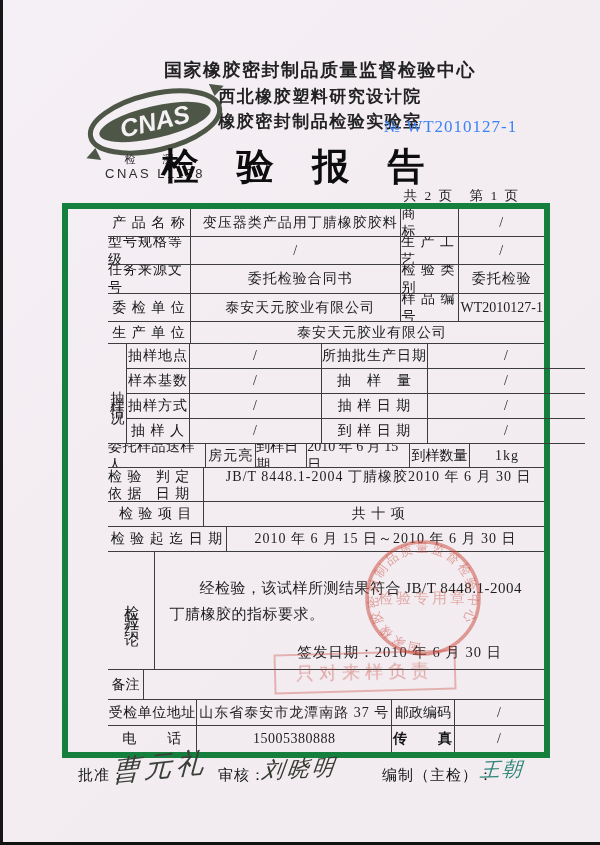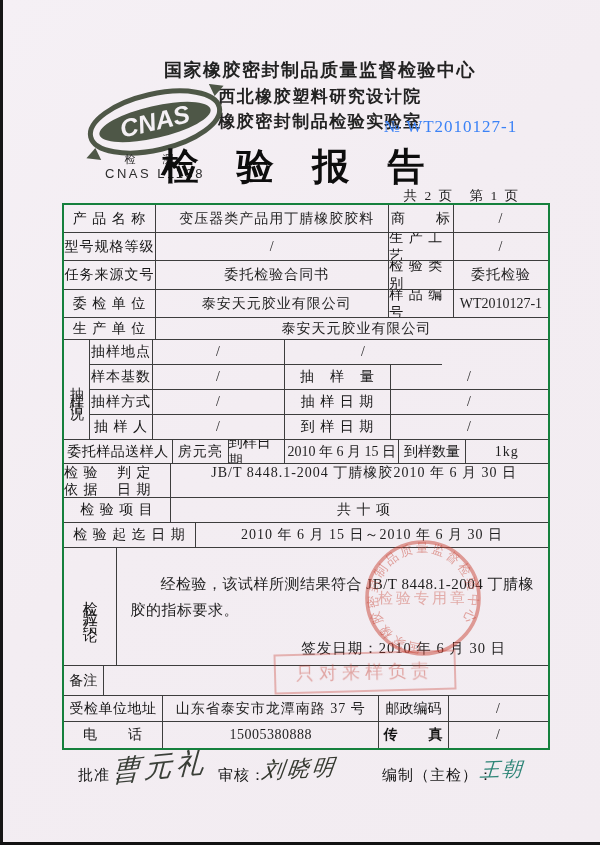--- a/index.html
+++ b/index.html
@@ -22,21 +22,21 @@
   .report-no{left:384px;top:117px;font-size:17px;letter-spacing:1px;color:#3b82f6;}
   .title{left:150px;top:142px;width:300px;text-align:center;
          font-family:"Liberation Sans","DejaVu Sans",sans-serif;
          font-size:37px;font-weight:bold;letter-spacing:14px;color:#0d0d0d;}
   .page-info{left:350px;top:187px;width:170px;text-align:right;font-size:13.5px;letter-spacing:2px;}
   
   .logo-box{left:70px;top:84px;width:170px;height:105px;}
   .logo-sub1{left:70px;top:152px;width:170px;text-align:center;font-size:11px;letter-spacing:12px;color:#2c2c2c;font-family:"Liberation Sans",sans-serif;}
   .logo-sub2{left:70px;top:166px;width:170px;text-align:center;font-size:13px;letter-spacing:2.5px;color:#2c2c2c;font-family:"Liberation Sans",sans-serif;}
   
-  .tbl{left:62px;top:203px;width:488px;border:2px solid #15803d;background:transparent;box-sizing:border-box;}
+  .tbl{left:62px;top:203px;width:488px;border:6px solid #15803d;background:transparent;box-sizing:border-box;padding-left:40px;}
   .row{display:flex;box-sizing:border-box;}
   .row>div{box-sizing:border-box;border-right:1px solid #3d3d3d;border-bottom:1px solid #3d3d3d;
            display:flex;align-items:center;justify-content:center;
            font-size:14px;letter-spacing:1px;overflow:hidden;}
   .row>div:last-child{border-right:none;}
   .tbl .bot>div{border-bottom:none;}
   .lab{color:#161616;}
   .val-l{justify-content:flex-start;padding-left:9px;letter-spacing:0.5px;}
   .sampling{display:flex;}
   .samp-side{width:30px;border-right:1px solid #3d3d3d;border-bottom:1px solid #3d3d3d;
@@ -125,20 +125,21 @@
   </div>
 
   <div class="sampling" style="height:100px;">
     <div class="samp-side">
       <span>抽样情况</span>
     </div>
     <div class="samp-col" style="width:458px;">
       <div class="row" style="height:25px;">
         <div class="lab" style="width:63px;">抽样地点</div>
         <div style="width:132px;">/</div>
+        <div class="lab" style="width:106px;">所抽批生产日期</div>
         <div style="width:157px;">/</div>
       </div>
       <div class="row" style="height:25px;">
         <div class="lab" style="width:63px;">样本基数</div>
         <div style="width:132px;">/</div>
         <div class="lab" style="width:106px;">抽　样　量</div>
         <div style="width:157px;">/</div>
       </div>
       <div class="row" style="height:25px;">
         <div class="lab" style="width:63px;">抽样方式</div>

